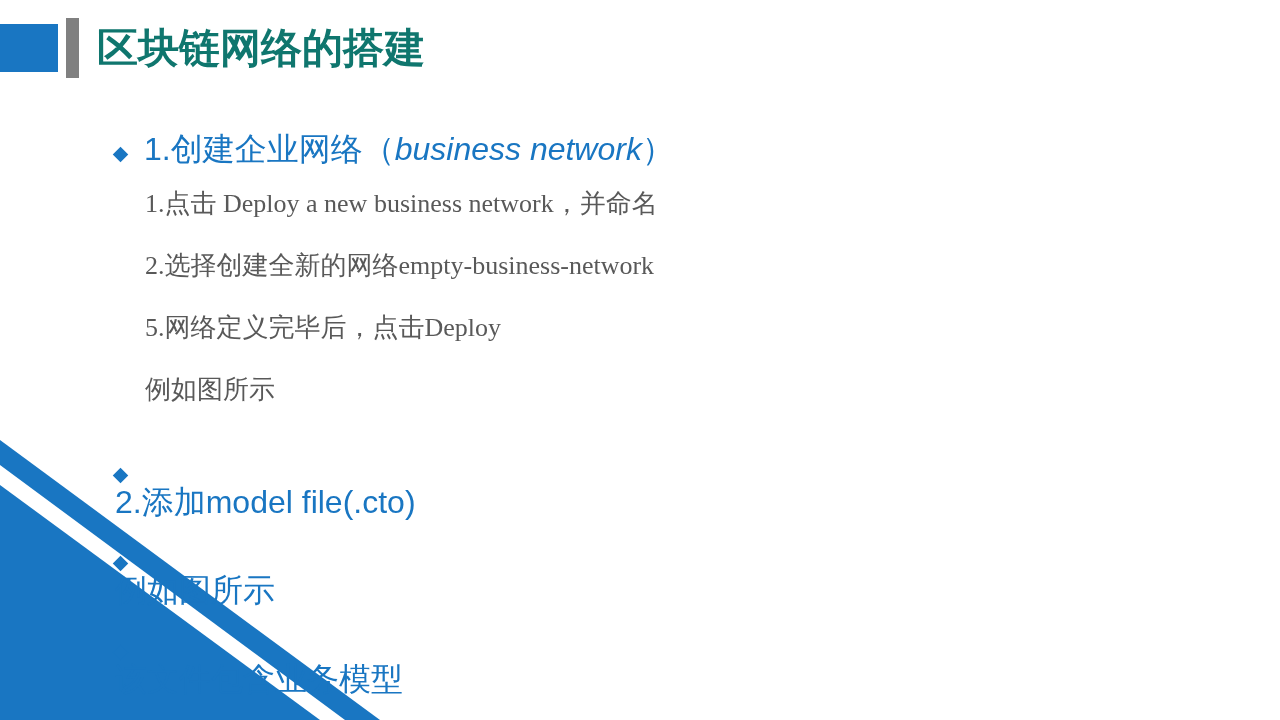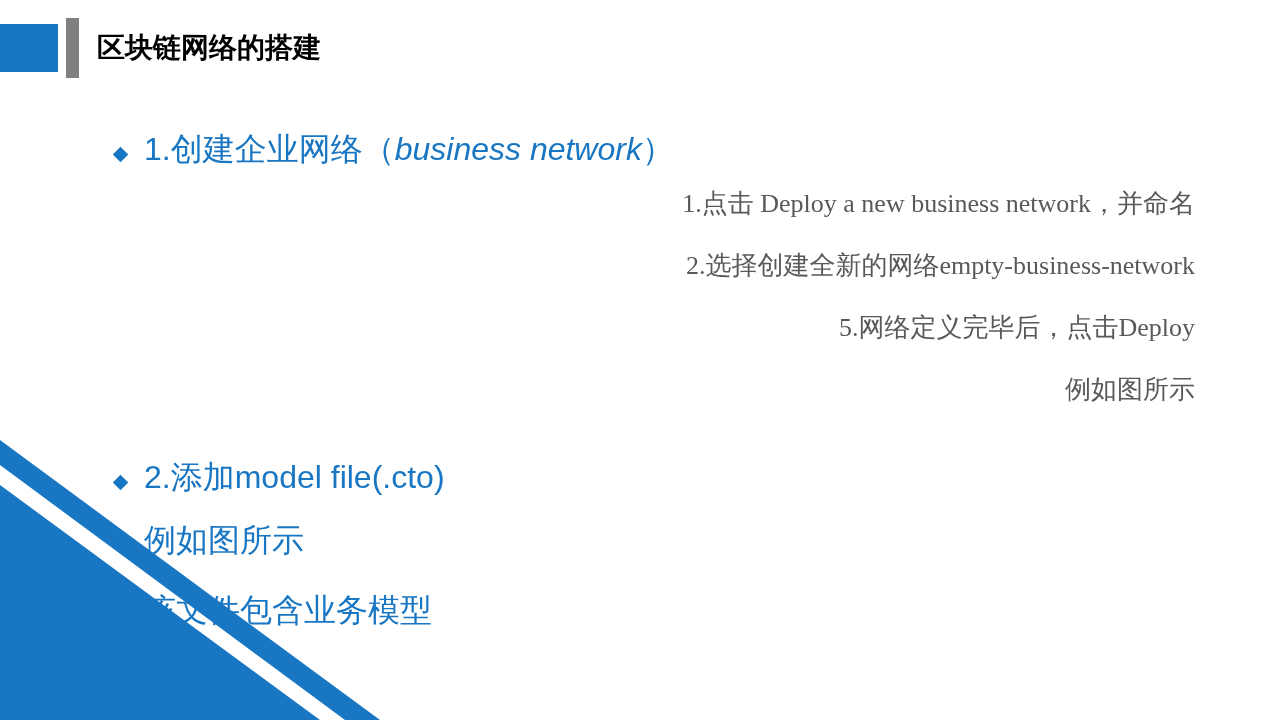--- a/index.html
+++ b/index.html
@@ -23,41 +23,41 @@
       height: 48px;
       background: #1976c2;
     }
     .gray-bar {
       width: 13px;
       height: 60px;
       background: #808080;
       margin-left: 8px;
     }
     .slide-title {
-      font-size: 28px;
+      font-size: 41px;
       font-weight: bold;
-      color: #000000;
+      color: #0f766e;
       margin-left: 18px;
     }
     .content {
       position: absolute;
       top: 128px;
       left: 115px;
       width: 1080px;
-      text-align: right;
     }
     .bullet-1 {
       display: flex;
       align-items: baseline;
       margin-bottom: 6px;
     }
     .bullet-2 {
       display: flex;
       align-items: baseline;
       margin-top: 40px;
+      flex-direction: column;
     }
     .diamond {
       width: 11px;
       height: 11px;
       background: #1976c2;
       transform: rotate(45deg);
       margin-right: 18px;
       margin-top: 14px;
       flex-shrink: 0;
     }
@@ -145,17 +145,17 @@
   <div class="bullet-2">
     <div class="diamond"></div>
     <div class="main-text">2.添加model file(.cto)</div>
   </div>
 
   <div class="bullet-2" style="margin-top:19px">
     <div class="diamond"></div>
     <div class="main-text">例如图所示</div>
   </div>
 
-  <div class="bullet-2" style="margin-top:26px">
+  <div class="bullet-2" style="margin-top:20px">
     <div class="diamond"></div>
     <div class="main-text">该文件包含业务模型</div>
   </div>
 </div>
 
 </body></html>

